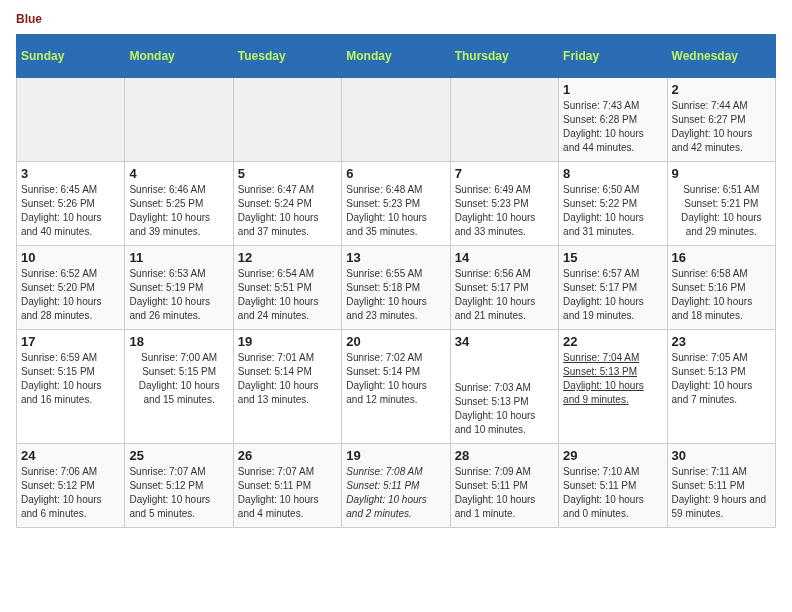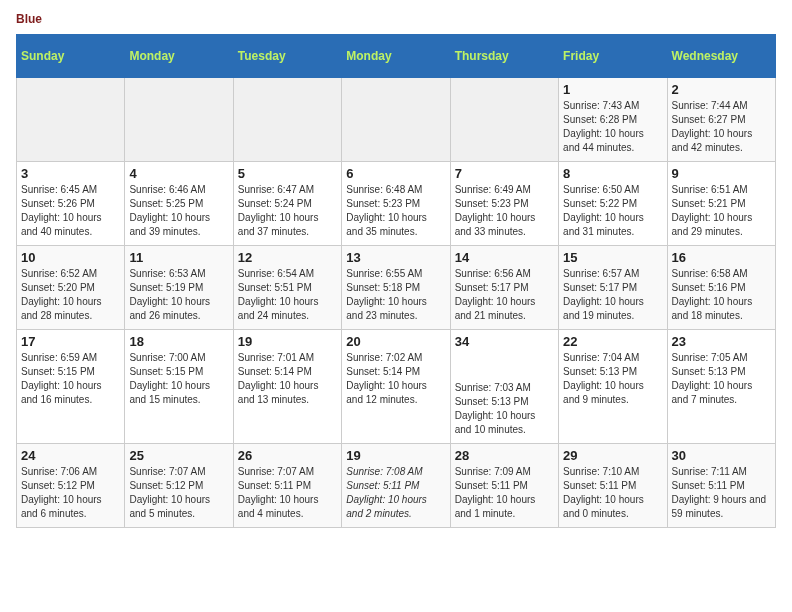--- a/index.html
+++ b/index.html
@@ -156,21 +156,21 @@
 Daylight: 10 hours and 33 minutes.</div>
         </td>
         <td>
           <span class="day-number">8</span>
           <div class="day-info" style="white-space: pre-line;">Sunrise: 6:50 AM
 Sunset: 5:22 PM
 Daylight: 10 hours and 31 minutes.</div>
         </td>
         <td>
           <span class="day-number">9</span>
-          <div class="day-info" style="white-space: pre-line;">Sunrise: 6:51 AM
+          <div class="day-info" style="white-space: pre-line; text-align: center;">Sunrise: 6:51 AM
 Sunset: 5:21 PM
 Daylight: 10 hours and 29 minutes.</div>
         </td>
       </tr>
       <tr>
         <td>
           <span class="day-number">10</span>
           <div class="day-info" style="white-space: pre-line;">Sunrise: 6:52 AM
 Sunset: 5:20 PM
 Daylight: 10 hours and 28 minutes.</div>
@@ -214,21 +214,21 @@
       </tr>
       <tr>
         <td>
           <span class="day-number">17</span>
           <div class="day-info" style="white-space: pre-line;">Sunrise: 6:59 AM
 Sunset: 5:15 PM
 Daylight: 10 hours and 16 minutes.</div>
         </td>
         <td>
           <span class="day-number">18</span>
-          <div class="day-info" style="white-space: pre-line;">Sunrise: 7:00 AM
+          <div class="day-info" style="white-space: pre-line; text-align: center;">Sunrise: 7:00 AM
 Sunset: 5:15 PM
 Daylight: 10 hours and 15 minutes.</div>
         </td>
         <td>
           <span class="day-number">19</span>
           <div class="day-info" style="white-space: pre-line;">Sunrise: 7:01 AM
 Sunset: 5:14 PM
 Daylight: 10 hours and 13 minutes.</div>
         </td>
         <td>
@@ -238,21 +238,21 @@
 Daylight: 10 hours and 12 minutes.</div>
         </td>
         <td>
           <span class="day-number">34</span>
           <div class="day-info" style="white-space: pre-line; margin-top: 32px;">Sunrise: 7:03 AM
 Sunset: 5:13 PM
 Daylight: 10 hours and 10 minutes.</div>
         </td>
         <td>
           <span class="day-number">22</span>
-          <div class="day-info" style="white-space: pre-line;">Sunrise: 7:04 AM
+          <div class="day-info" style="white-space: pre-line; text-decoration: underline;">Sunrise: 7:04 AM
 Sunset: 5:13 PM
 Daylight: 10 hours and 9 minutes.</div>
         </td>
         <td>
           <span class="day-number">23</span>
           <div class="day-info" style="white-space: pre-line;">Sunrise: 7:05 AM
 Sunset: 5:13 PM
 Daylight: 10 hours and 7 minutes.</div>
         </td>
       </tr>

